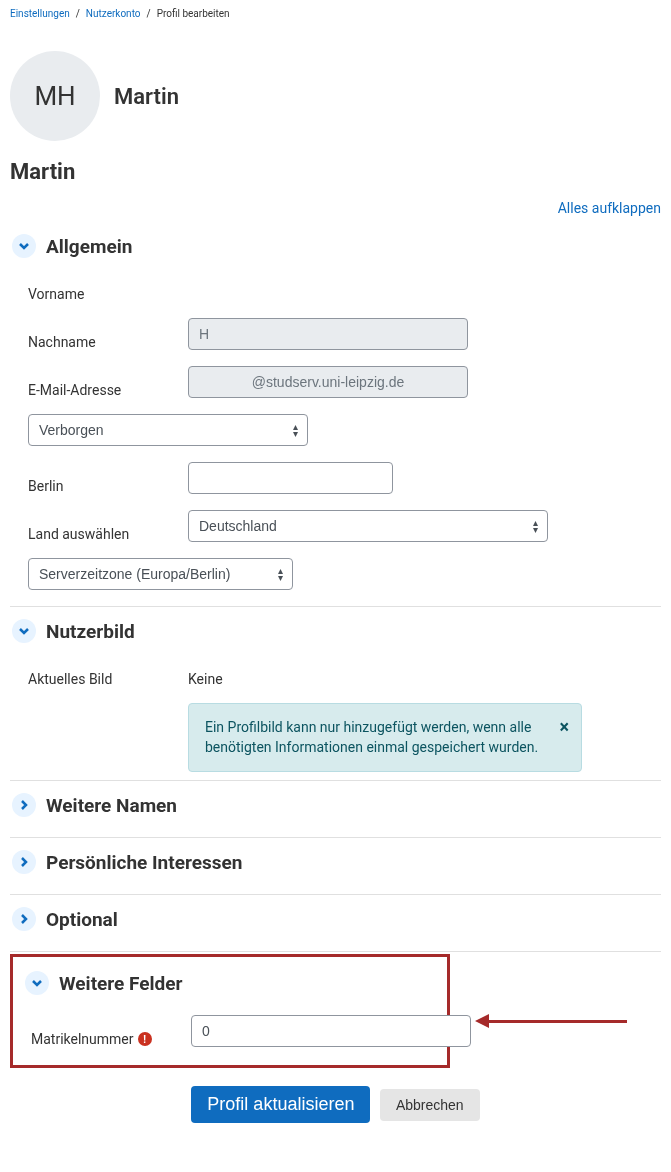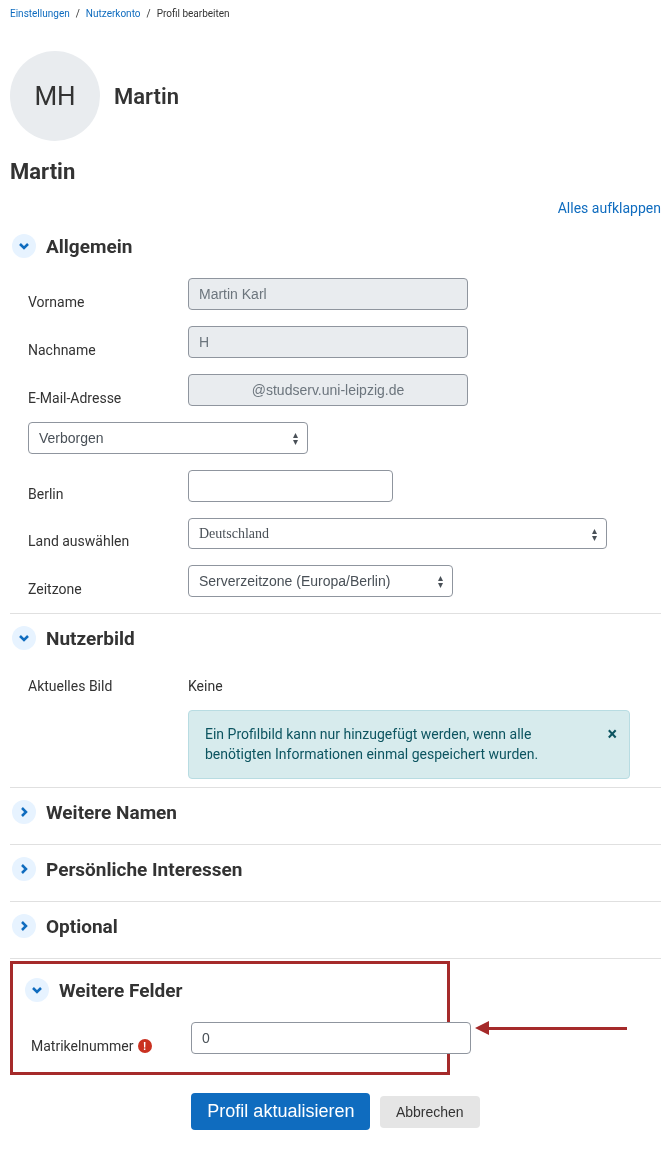--- a/index.html
+++ b/index.html
@@ -24,24 +24,24 @@
     .help-icon { display: inline-flex; width: 16px; height: 16px; border-radius: 50%; background: #008196; color: #fff; font-size: 11px; font-weight: bold; align-items: center; justify-content: center; cursor: pointer; }
     .req-icon { display: inline-flex; width: 14px; height: 14px; border-radius: 50%; background: #ca3120; color: #fff; font-size: 10px; font-weight: bold; align-items: center; justify-content: center; }
     .form-field { flex: 1; }
     input[type="text"], input[type="email"] { border: 1px solid #8f959e; border-radius: 4px; padding: 7px 10px; font-size: 14px; color: #495057; }
     input.disabled { background: #e9ecef; color: #6c757d; width: 280px; }
     input.normal { background: #fff; width: 205px; }
     input.matrikel { background: #fff; width: 280px; }
     .select-wrap { position: relative; display: inline-block; }
     select { border: 1px solid #8f959e; border-radius: 4px; padding: 7px 28px 7px 10px; font-size: 14px; color: #495057; background: #fff; appearance: none; cursor: pointer; }
     select.w280 { width: 280px; }
-    select.w360 { width: 419px; font-family: Liberation Serif, serif; }
+    select.w360 { width: 360px; }
     select.w265 { width: 265px; }
     .sel-arrows { position: absolute; right: 10px; top: 50%; transform: translateY(-50%); pointer-events: none; font-size: 10px; line-height: 7px; color: #495057; }
-    .info-box { background: #d7ebed; border: 1px solid #b8dce2; border-radius: 4px; padding: 14px 36px 14px 16px; margin: 8px 0 8px 178px; position: relative; color: #0c5460; font-size: 14px; line-height: 1.4; width: 442px; }
+    .info-box { background: #d7ebed; border: 1px solid #b8dce2; border-radius: 4px; padding: 14px 36px 14px 16px; margin: 8px 0 8px 178px; position: relative; color: #0c5460; font-size: 14px; line-height: 1.4; width: 394px; }
     .info-close { position: absolute; top: 10px; right: 12px; cursor: pointer; font-size: 18px; color: #0c5460; font-weight: bold; }
     .highlight-box { border: 3px solid #a52a2a; padding: 4px 0 10px 6px; margin-top: 2px; width: 440px; position: relative; }
     .arrow-annot { position: absolute; right: -180px; top: 63px; }
     .arrow-line { width: 140px; height: 3px; background: #a52a2a; position: relative; }
     .arrow-line::before { content: ""; position: absolute; left: -12px; top: -6px; border-right: 14px solid #a52a2a; border-top: 7px solid transparent; border-bottom: 7px solid transparent; }
     .button-row { text-align: center; margin-top: 18px; }
     button.primary { background: #0f6cbf; color: #fff; border: none; border-radius: 4px; padding: 8px 16px; font-size: 18px; cursor: pointer; margin-right: 6px; }
     button.secondary { background: #e5e5e5; color: #333; border: none; border-radius: 4px; padding: 8px 16px; font-size: 14px; cursor: pointer; }
   </style>
 </head>
@@ -66,21 +66,20 @@
   <span class="chev">
       <svg viewBox="0 0 12 12">
         <polyline points="2,4 6,8 10,4"></polyline>
       </svg>
     </span>
   <span class="section-title">Allgemein</span>
 </div>
 
 <div class="form-row">
   <div class="form-label">Vorname</div>
-  <div class="form-field"><input type="text" class="disabled" disabled="" value="Martin Karl" style=""></div>
 </div>
 
 <div class="form-row">
   <div class="form-label">Nachname</div>
   <div class="form-field"><input type="text" class="disabled" disabled="" value="H" style=""></div>
 </div>
 
 <div class="form-row">
   <div class="form-label">E-Mail-Adresse</div>
   <div class="form-field"><input type="text" class="disabled" disabled="" style="text-align: center;" value="@studserv.uni-leipzig.de"></div>
@@ -104,21 +103,20 @@
   <div class="form-label">Land auswählen</div>
   <div class="form-field">
     <span class="select-wrap">
       <select class="w360"><option>Deutschland</option></select>
       <span class="sel-arrows">▴<br>▾</span>
     </span>
   </div>
 </div>
 
 <div class="form-row">
-  <div class="form-label">Zeitzone</div>
   <div class="form-field">
     <span class="select-wrap">
       <select class="w265"><option>Serverzeitzone (Europa/Berlin)</option></select>
       <span class="sel-arrows">▴<br>▾</span>
     </span>
   </div>
 </div>
 
 <hr class="divider">
 

